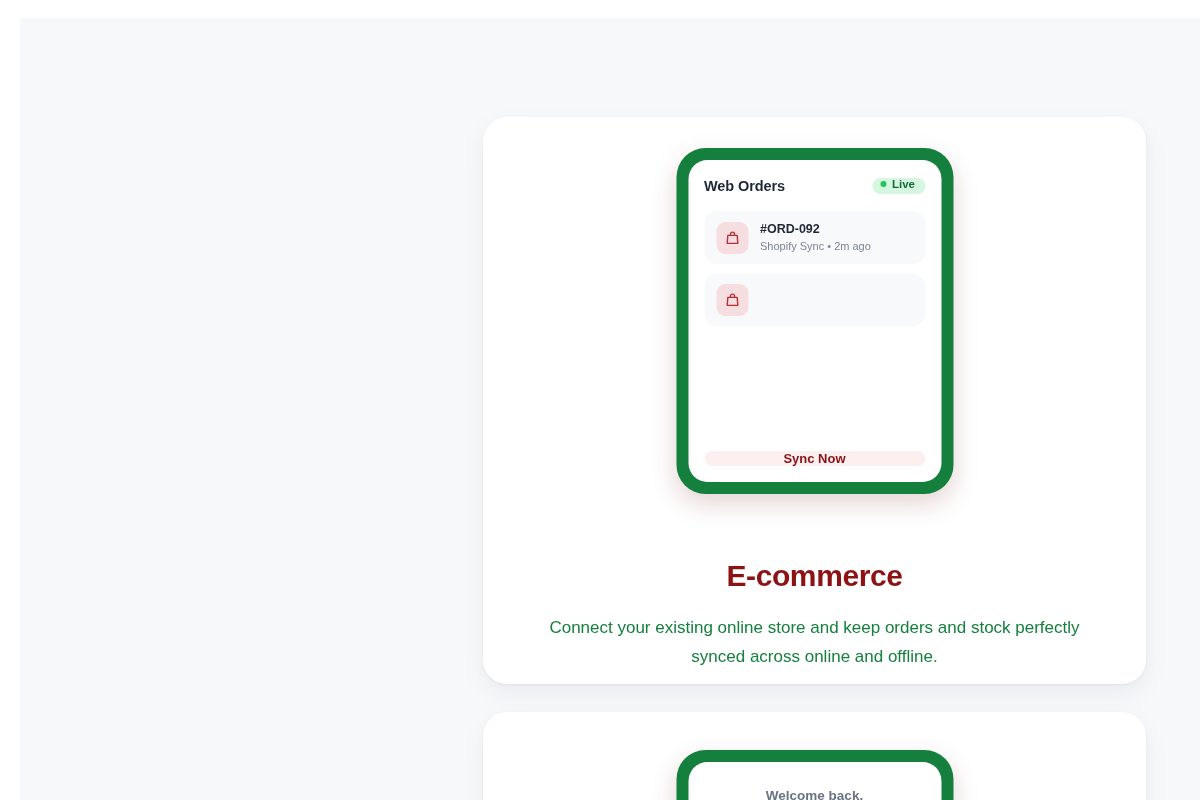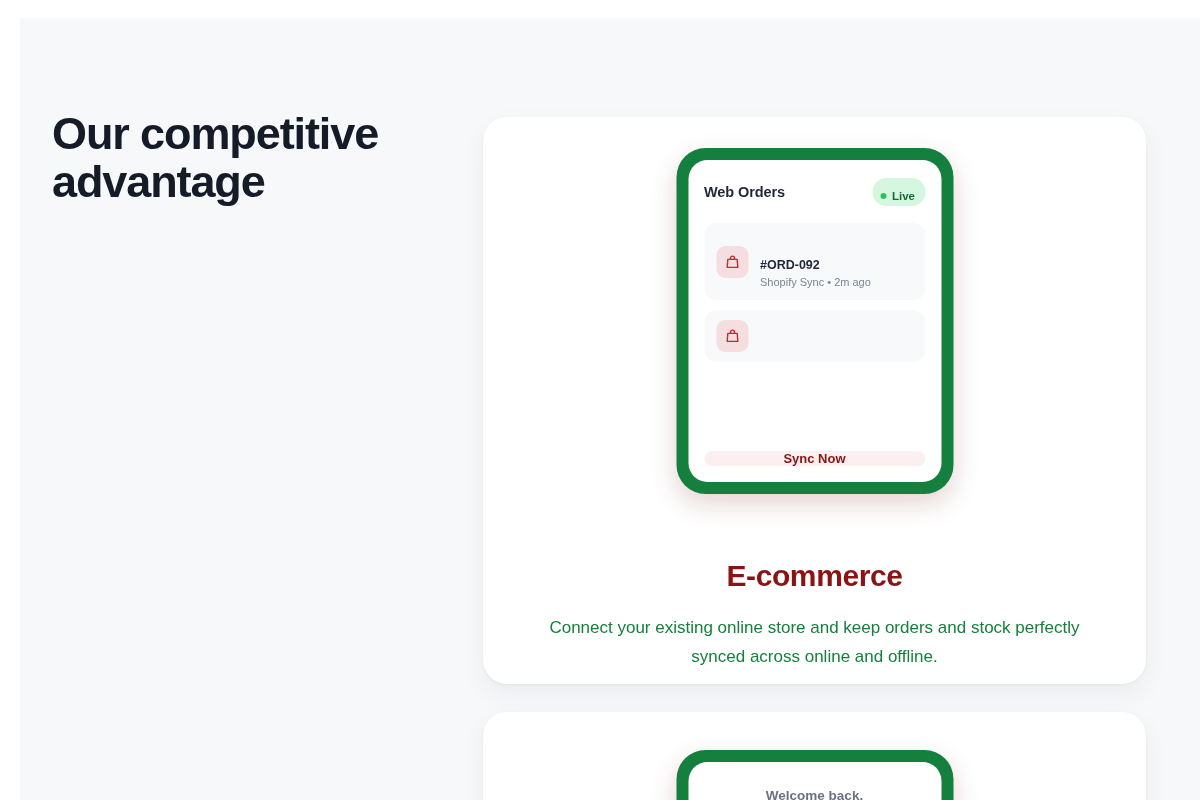--- a/index.html
+++ b/index.html
@@ -113,21 +113,21 @@
   }
 
   .live-badge {
     display: inline-flex;
     align-items: center;
     gap: 5px;
     background: #d5f7df;
     color: #13693a;
     font-size: 11.5px;
     font-weight: 700;
-    padding: 12px 10px 4px 8px;
+    padding: 0 10px 4px 8px;
     border-radius: 999px;
     justify-content: flex-end;
   }
   .live-dot {
     width: 6px; height: 6px;
     border-radius: 50%;
     background: #22c55e;
     display: block;
   }
 
@@ -146,21 +146,21 @@
     flex: 0 0 auto;
     width: 32px; height: 32px;
     border-radius: 9px;
     background: #f6dde0;
     display: flex;
     align-items: center;
     justify-content: center;
   }
   .order-icon svg { display: block; }
 
-  .order-text { min-width: 0; margin-top: 24px; }
+  .order-text { min-width: 0; }
   .order-id {
     font-size: 12.5px;
     font-weight: 700;
     color: #1f2735;
     line-height: 16px;
   }
   .order-meta {
     font-size: 11px;
     color: #7b8493;
     line-height: 16px;
@@ -214,21 +214,20 @@
     color: #15803d;
   }
 </style>
 </head>
 <body>
 
 <div class="page">
   <div class="content-plane">
 
     <div class="left-col">
-      <h1 class="headline">Our competitive advantage</h1>
     </div>
 
     <div class="right-col">
 
       <section class="feature-card card-one">
 
         <div class="mockup">
           <div class="mockup-screen">
 
             <div class="screen-head">

